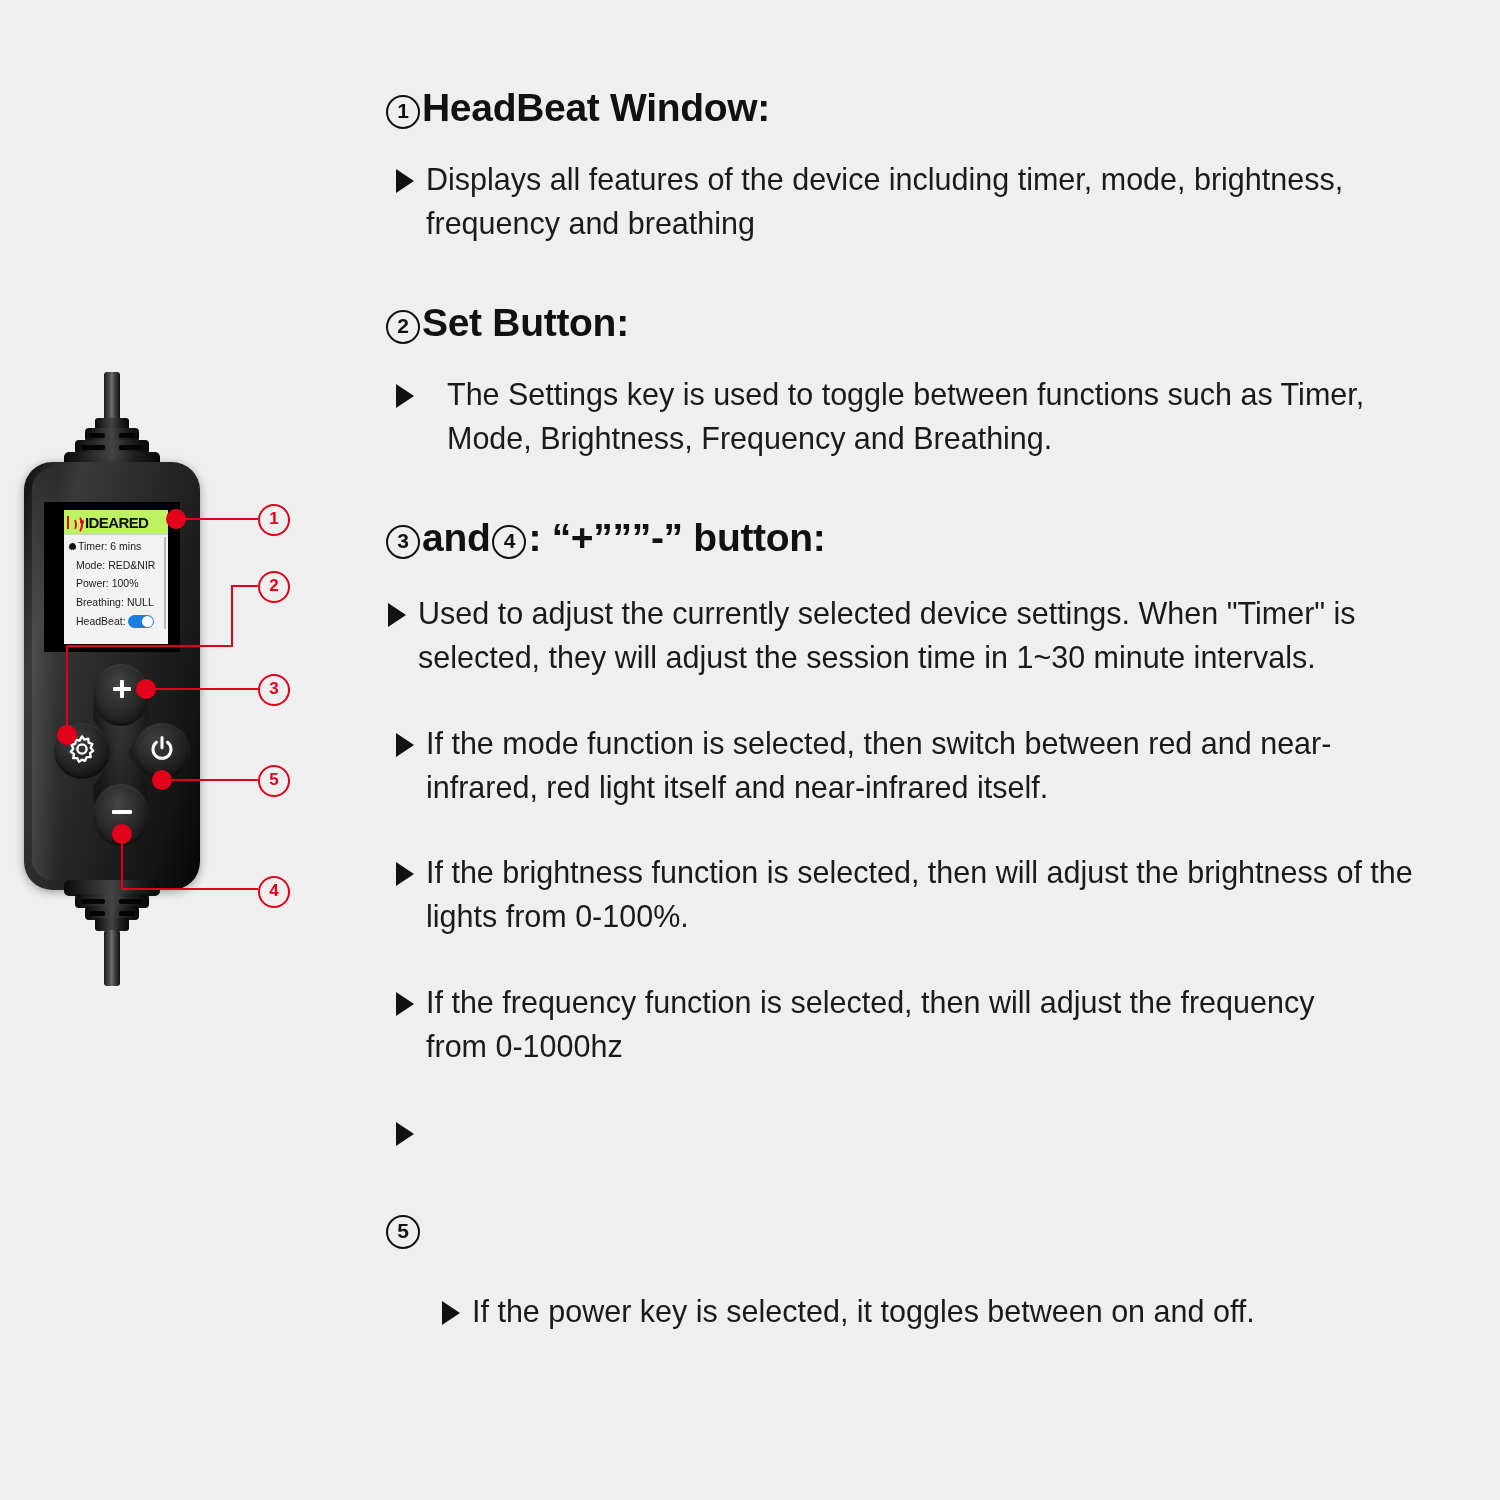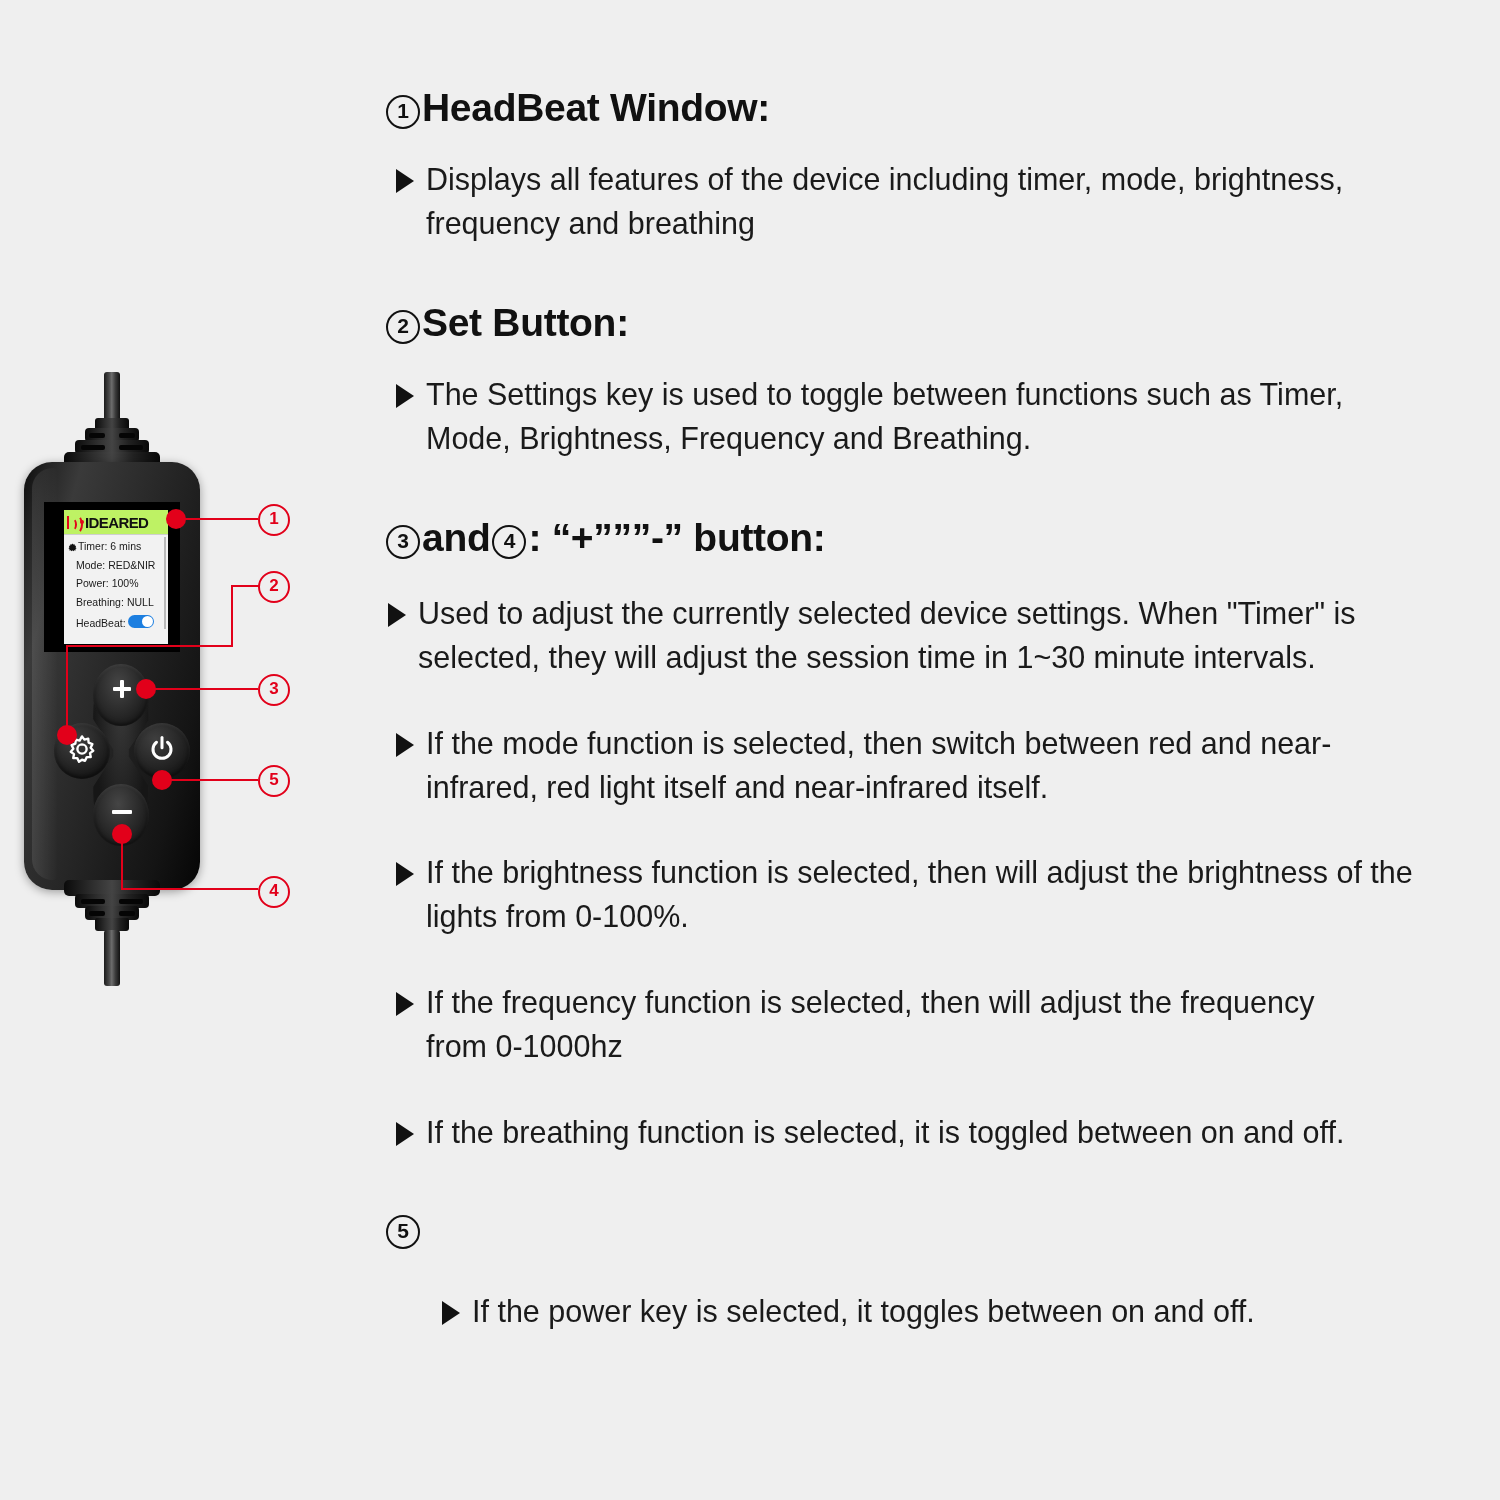--- a/index.html
+++ b/index.html
@@ -171,21 +171,21 @@
     padding: 2px 0 0 2px;
     position: relative;
   }
   .lcd-row {
     font-size: 10.5px;
     color: #1a1a1a;
     line-height: 1;
     padding: 4px 16px 4px 2px;
     white-space: nowrap;
     display: flex;
-    align-items: flex-end;
+    align-items: center;
   }
   .lcd-row.indented { padding-left: 10px; }
   .gear-glyph {
     display: inline-block;
     width: 9px;
     height: 9px;
     margin-right: 1px;
     position: relative;
     flex: none;
   }
@@ -362,21 +362,21 @@
     border-top: 12px solid transparent;
     border-bottom: 12px solid transparent;
     margin-right: 12px;
     margin-top: 11px;
   }
   .bullet-text { max-width: 1055px; }
 
   .blk-1-h  { position: absolute; left: 0;   top: 88px; }
   .blk-1-b  { position: absolute; left: 10px; top: 158px; width: 960px; }
   .blk-2-h  { position: absolute; left: 0;   top: 303px; }
-  .blk-2-b  { position: absolute; left: 10px; top: 373px; width: 1010px; }
+  .blk-2-b  { position: absolute; left: 10px; top: 373px; width: 1010px; gap: 21px; }
   .blk-3-h  { position: absolute; left: 0;   top: 518px; }
   .blk-3-b1 { position: absolute; left: 2px; top: 592px; width: 1090px; }
   .blk-3-b2 { position: absolute; left: 10px; top: 722px; width: 1010px; }
   .blk-3-b3 { position: absolute; left: 10px; top: 851px; width: 1090px; }
   .blk-3-b4 { position: absolute; left: 10px; top: 981px; width: 960px; }
   .blk-3-b5 { position: absolute; left: 10px; top: 1111px; width: 1090px; }
   .blk-5-h  { position: absolute; left: 0;   top: 1218px; }
   .blk-5-b  { position: absolute; left: 10px; top: 1290px; width: 1010px; padding-left: 46px; }
 </style>
 </head>
@@ -551,21 +551,20 @@
     <div class="bullet-row blk-3-b3">
       <span class="tri"></span>
       <span class="bullet-text">If the brightness function is selected, then will adjust the brightness of the lights from 0-100%.</span>
     </div>
     <div class="bullet-row blk-3-b4">
       <span class="tri"></span>
       <span class="bullet-text">If the frequency function is selected, then will adjust the frequency from 0-1000hz</span>
     </div>
     <div class="bullet-row blk-3-b5">
       <span class="tri"></span>
-      <span class="bullet-text">If the breathing function is selected, it is toggled between on and off.</span>
     </div>
 
     <div class="sec-heading blk-5-h">
       <span class="circ-num">5</span>
     </div>
     <div class="bullet-row blk-5-b">
       <span class="tri"></span>
       <span class="bullet-text">If the power key is selected, it toggles between on and off.</span>
     </div>
   </div>

